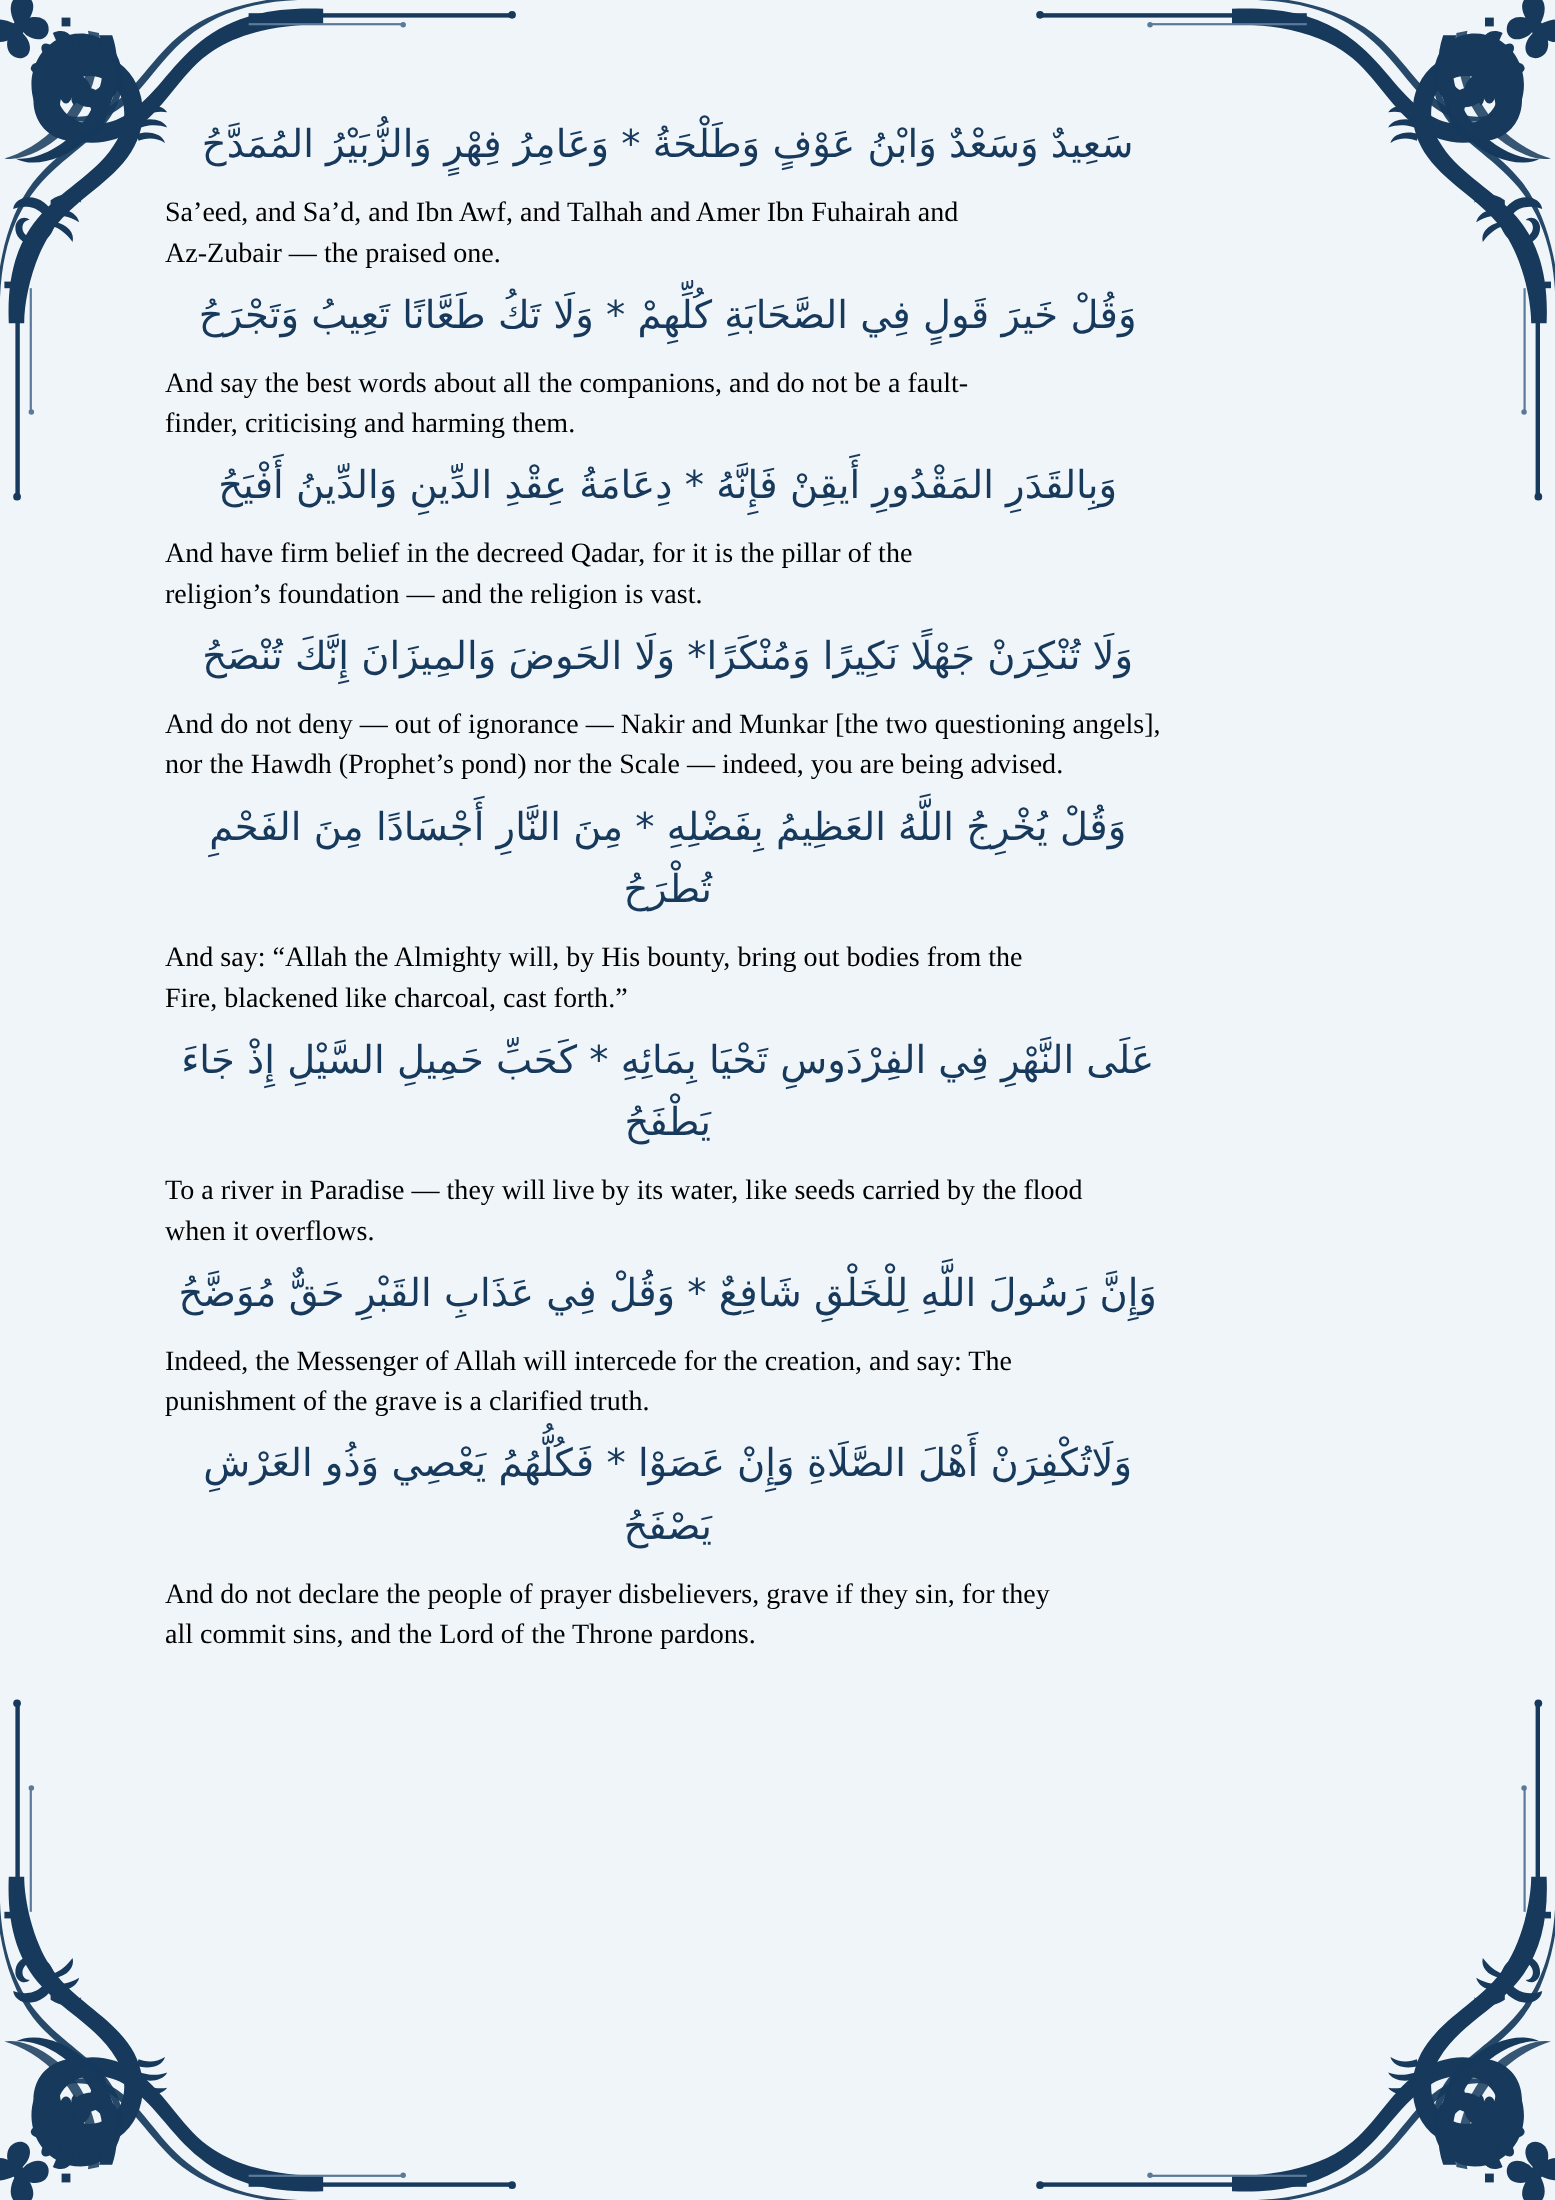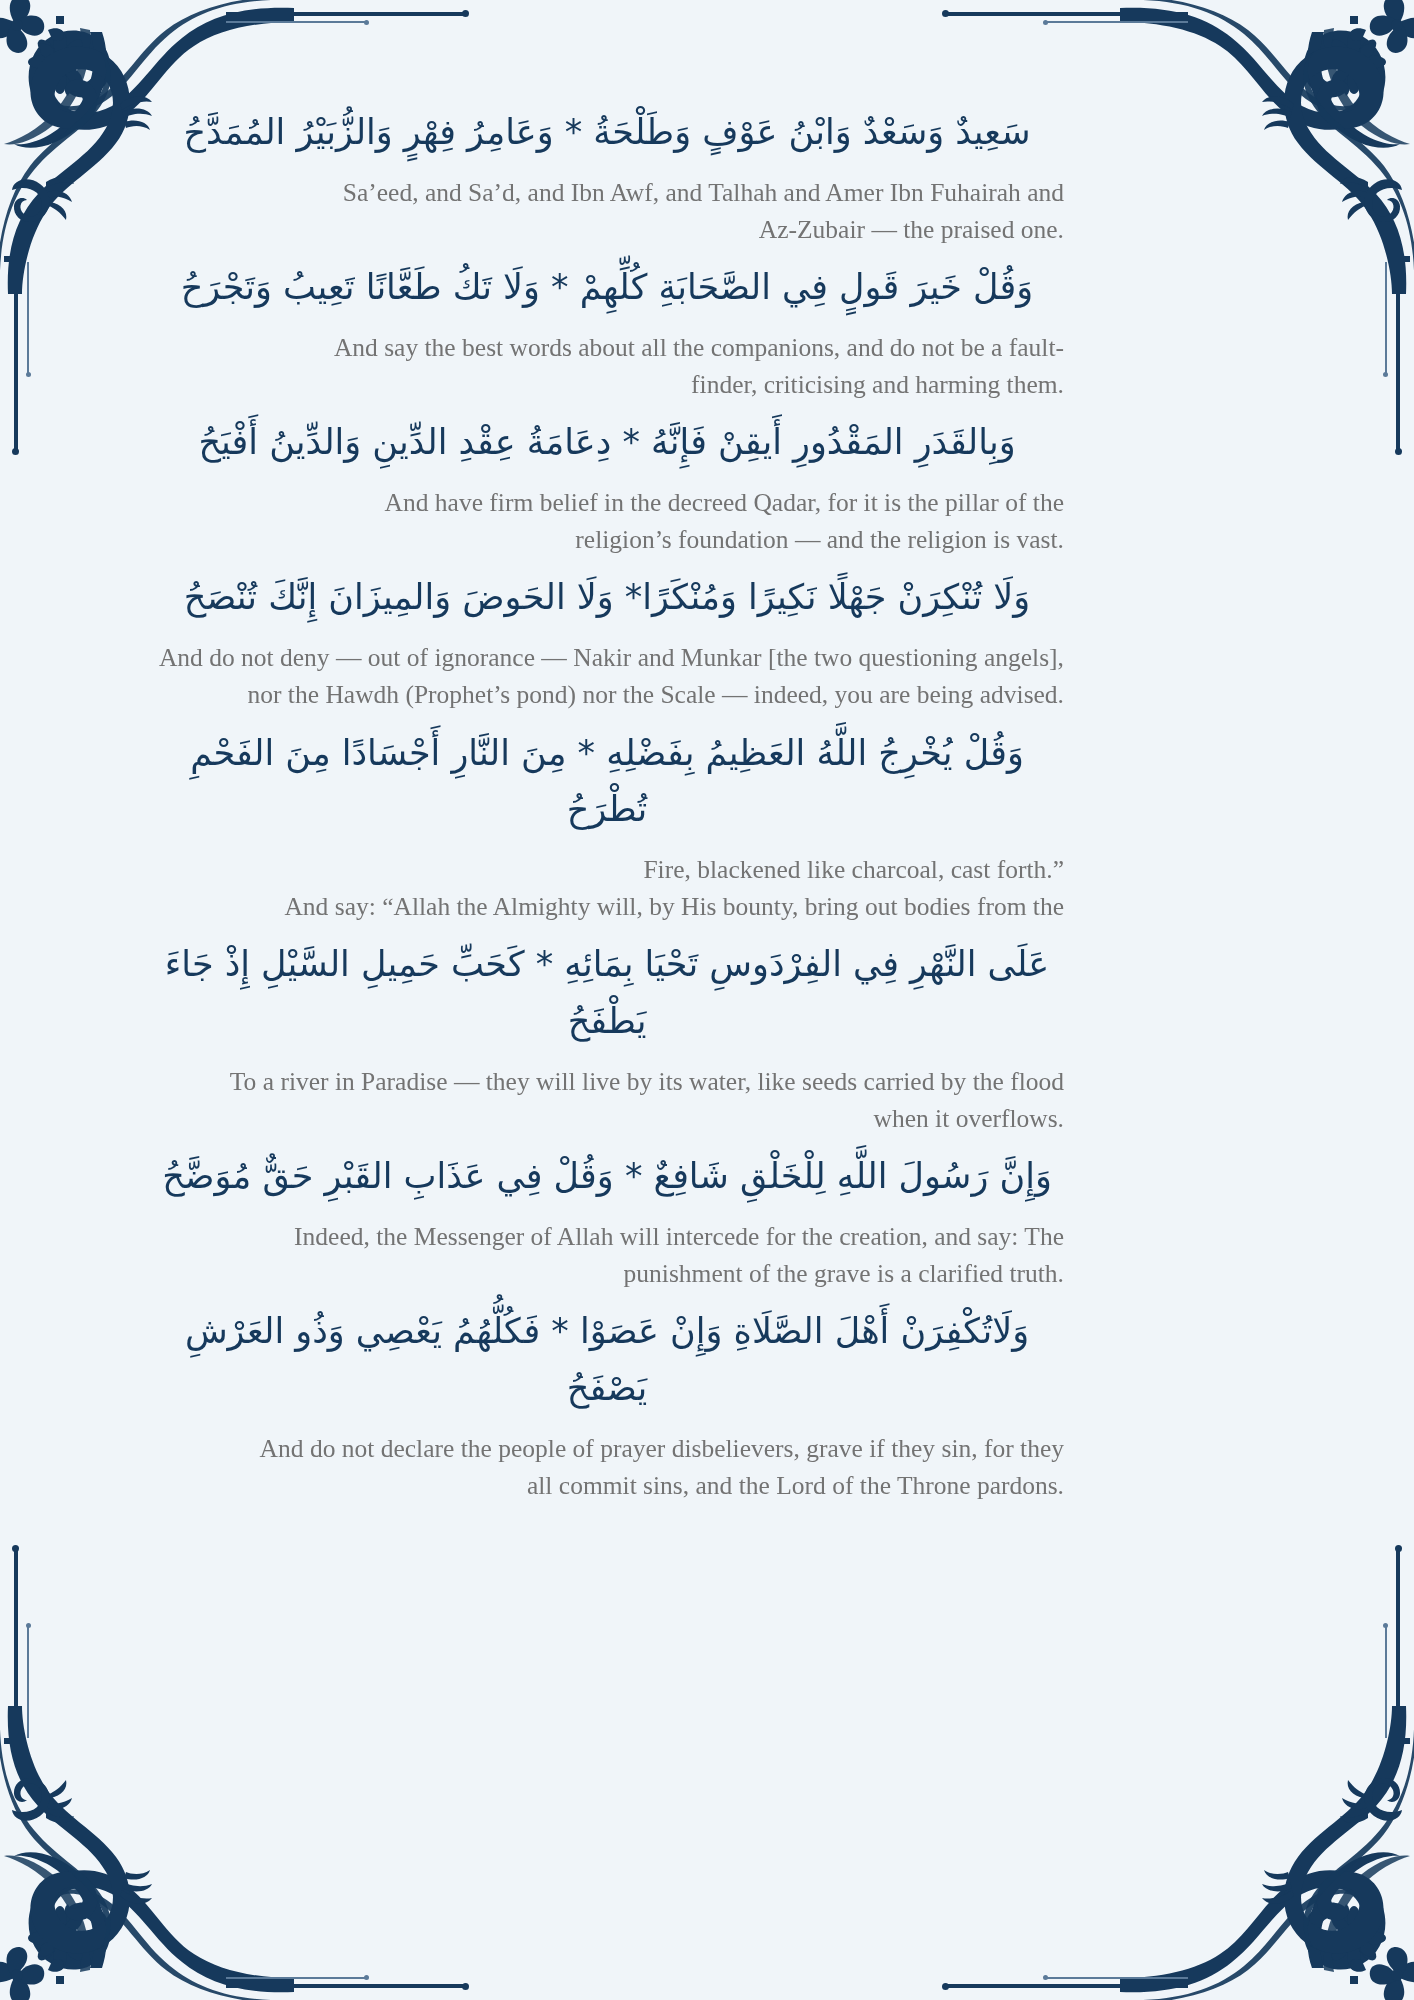--- a/index.html
+++ b/index.html
@@ -91,22 +91,22 @@
     margin: 0 auto 13px auto;
     max-width: 1090px;
     letter-spacing: 0.2px;
     font-weight: 400;
   }
 
   .translation {
     font-family: "Liberation Serif", "DejaVu Serif", serif;
     font-size: 25.5px;
     line-height: 1.46;
-    color: #737373;
-    text-align: right;
+    color: #000000;
+    text-align: left;
     margin: 0 auto;
     max-width: 940px;
   }
 
   
   .verse-block + .verse-block { margin-top: 1px; }
 </style>
 </head>
 <body>
 
@@ -379,22 +379,22 @@
       <div class="arabic">وَلَا تُنْكِرَنْ جَهْلًا نَكِيرًا وَمُنْكَرًا* وَلَا الحَوضَ وَالمِيزَانَ إِنَّكَ تُنْصَحُ</div>
       <div class="translation" style="max-width:1060px;">
         <div>And do not deny — out of ignorance — Nakir and Munkar [the two questioning angels],</div>
         <div>nor the Hawdh (Prophet’s pond) nor the Scale — indeed, you are being advised.</div>
       </div>
     </div>
 
     <div class="verse-block">
       <div class="arabic">وَقُلْ يُخْرِجُ اللَّهُ العَظِيمُ بِفَضْلِهِ * مِنَ النَّارِ أَجْسَادًا مِنَ الفَحْمِ تُطْرَحُ</div>
       <div class="translation">
+        <div>And say: “Allah the Almighty will, by His bounty, bring out bodies from the</div>
         <div>Fire, blackened like charcoal, cast forth.”</div>
-        <div>And say: “Allah the Almighty will, by His bounty, bring out bodies from the</div>
       </div>
     </div>
 
     <div class="verse-block">
       <div class="arabic">عَلَى النَّهْرِ فِي الفِرْدَوسِ تَحْيَا بِمَائِهِ * كَحَبِّ حَمِيلِ السَّيْلِ إِذْ جَاءَ يَطْفَحُ</div>
       <div class="translation" style="max-width:1010px;">
         <div>To a river in Paradise — they will live by its water, like seeds carried by the flood</div>
         <div>when it overflows.</div>
       </div>
     </div>

